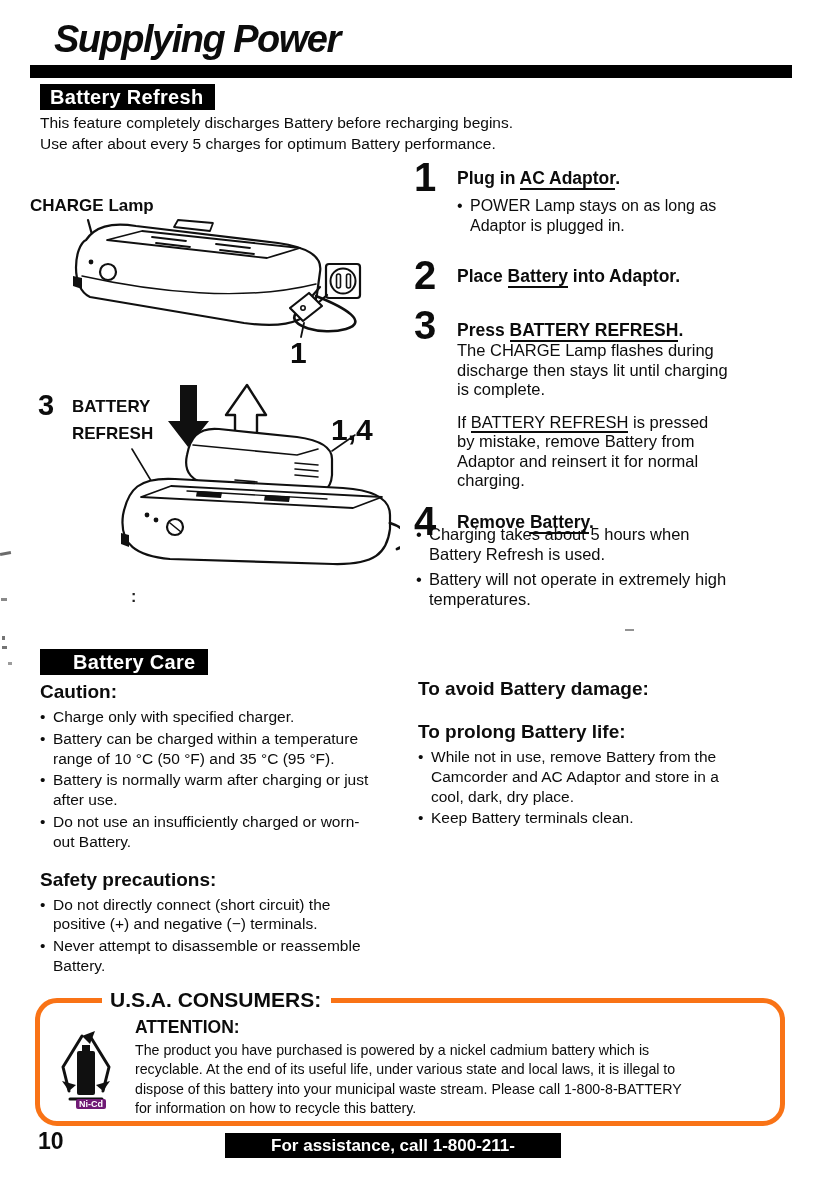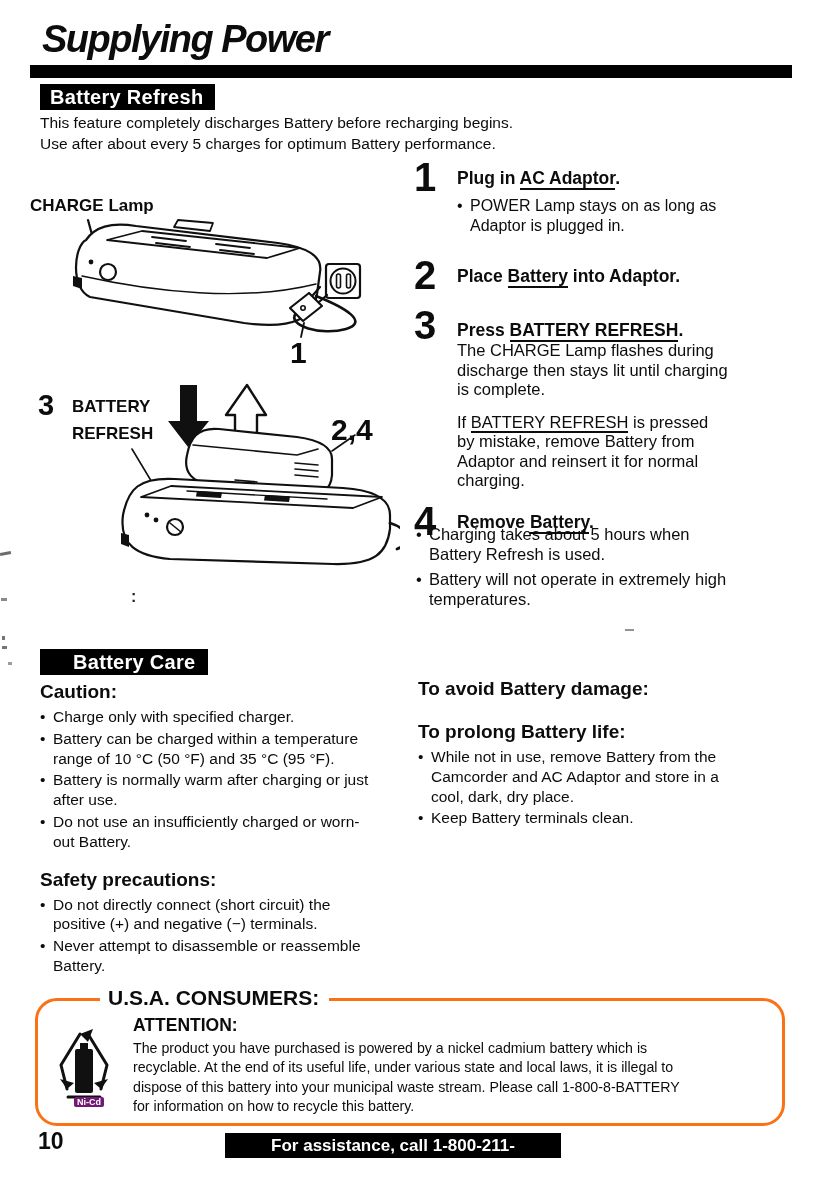--- a/index.html
+++ b/index.html
@@ -29,38 +29,38 @@
   .blist li { position:relative; padding-left:13px; margin-bottom:2px; white-space:pre-line; }
   .blist li::before { content:"\2022"; position:absolute; left:0; top:0; }
   .stepblist li { font-size:16px; line-height:19.5px; }
   .noteslist li { font-size:16.5px; line-height:20px; margin-bottom:5px; }
 
   .h3 { font-size:19px; font-weight:700; line-height:22px; margin-bottom:4px; }
   .careblock { font-size:15.5px; }
   .carelist li { font-size:15.5px; line-height:19.8px; }
   .care-gap { margin-top:17px; }
 
-  .consumers { border:3px solid #f97316; border-radius:22px; }
+  .consumers { border:5px solid #f97316; border-radius:22px; }
   .consumers-title { font-size:21px; font-weight:700; background:#fff; padding:0 10px 0 8px; white-space:nowrap; }
   .attention { font-size:17.5px; font-weight:700; }
   .consumers-body { font-size:14.2px; line-height:19.3px; white-space:pre-line; }
   .nicd { font-size:9px; font-weight:700; background:#701a75; color:#fff; padding:0 3px; border-radius:2px; }
 
   .footerbar { background:#000; color:#fff; font-weight:700; font-size:17px; line-height:25px; text-align:center; }
   .pagenum { font-size:23px; font-weight:700; }
 
   .artifact { background:#3a3a3a; }
   svg { display:block; }
 </style>
 </head>
 <body>
 
 <div class="page">
 
-  <h1 class="abs h1" style="left:42px; top:18px;">Supplying Power</h1>
+  <h1 class="abs h1" style="left:54px; top:18px;">Supplying Power</h1>
   <div class="abs title-rule" style="left:30px; top:65px; width:762px; height:13px;"></div>
 
   <div class="abs seclabel" style="left:40px; top:84px;">Battery Refresh</div>
   <p class="abs body15" style="left:40px; top:112px; width:710px;">This feature completely discharges Battery before recharging begins.
 Use after about every 5 charges for optimum Battery performance.</p>
 
   <div class="abs" style="left:24px; top:196px; width:360px; height:182px;">
     <div class="abs figlabel" style="left:6px; top:0;">CHARGE Lamp</div>
     <svg class="abs" style="left:0; top:0;" width="360" height="182" viewBox="0 0 360 182" aria-hidden="true">
       <g stroke="#101010" fill="none" stroke-width="2.2" stroke-linecap="round" stroke-linejoin="round">
@@ -114,21 +114,21 @@
         <polygon points="162,108 187,109.5 186,115 161,113.5" fill="#101010" stroke="none"></polygon>
         <polygon points="230,112 255,113.5 254,119 229,117.5" fill="#101010" stroke="none"></polygon>
         <circle cx="112" cy="132" r="2.4" fill="#101010" stroke="none"></circle>
         <circle cx="121" cy="137" r="2.4" fill="#101010" stroke="none"></circle>
         <circle cx="140" cy="144" r="8"></circle>
         <line x1="135" y1="140" x2="146" y2="149" stroke-width="1.6"></line>
         <path d="M86,150 L94,152 L94,164 L86,161 Z" fill="#101010" stroke="none"></path>
         <path d="M355,140 C374,146 378,160 362,166" stroke-width="2.8"></path>
       </g>
     </svg>
-    <div class="abs bignum" style="left:296px; top:32px;">2,4</div>
+    <div class="abs bignum" style="left:296px; top:32px;">1,4</div>
   </div>
 
   <div class="abs stepcol" style="left:410px; top:163px;">
 
     <div class="step">
       <div class="stepnum">1</div>
       <div>
         <div class="steptitle"><span>Plug in </span><span class="u">AC Adaptor</span><span>.</span></div>
         <ul class="blist stepblist" style="margin-top:7px;">
           <li>POWER Lamp stays on as long as

